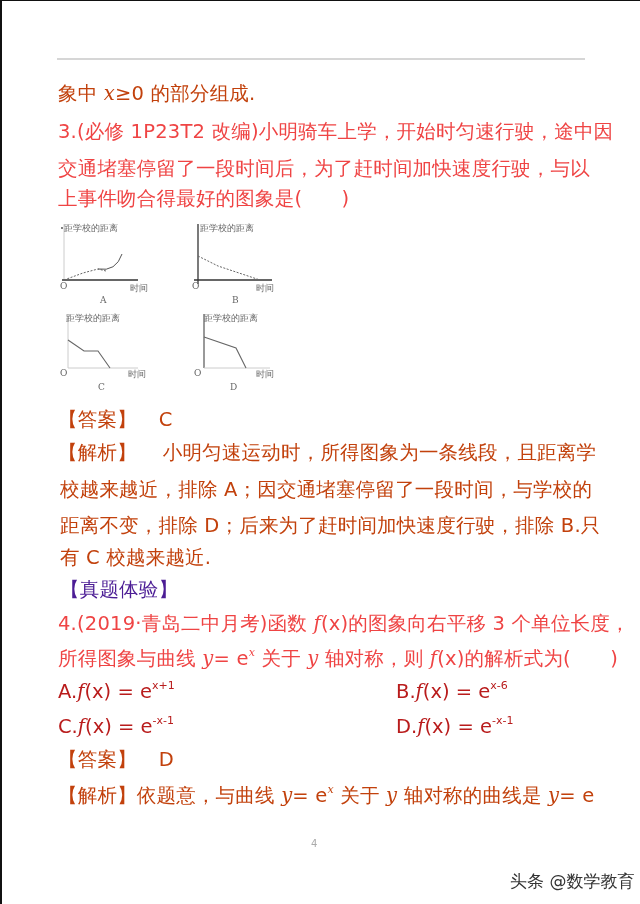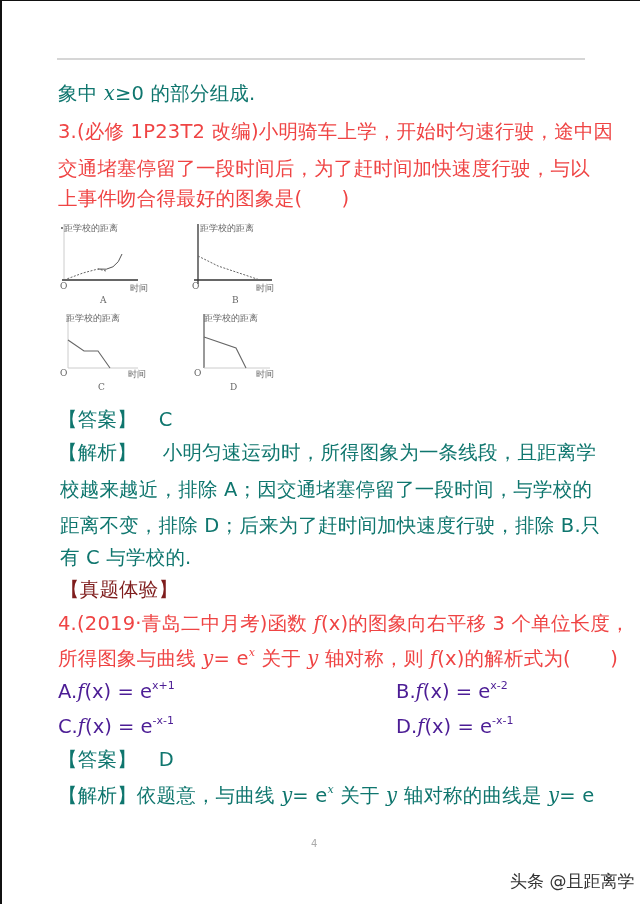--- a/index.html
+++ b/index.html
@@ -5,29 +5,29 @@
   html, body { margin: 0; padding: 0; }
   body {
     width: 640px; height: 904px; background: #ffffff; position: relative; overflow: hidden;
     font-family: "DejaVu Sans", "Liberation Sans", sans-serif;
     color: #222;
   }
   .frame-left { position: absolute; left: 0; top: 0; width: 2px; height: 904px; background: #111; }
   .frame-top { position: absolute; left: 0; top: 0; width: 640px; height: 1px; background: #111; }
   .header-rule { position: absolute; left: 57px; top: 58px; width: 528px; height: 2px; background: #d6d6d6; }
   .line { position: absolute; left: 58px; font-size: 19.5px; line-height: 24px; white-space: nowrap; letter-spacing: 0.2px; }
-  .red { color: #0f766e; }
-  .blue { color: #7f1d1d; }
+  .red { color: #c2410c; }
+  .blue { color: #4c1d95; }
   .black { color: #ef4444; }
   i { font-family: "DejaVu Serif", "Liberation Serif", serif; font-style: italic; }
   sup { font-size: 11px; vertical-align: 9px; line-height: 0; }
   .graph { position: absolute; }
   .graph svg { display: block; }
   .graph-label { position: absolute; font-family: "DejaVu Serif", serif; font-size: 9px; color: #666; }
-  .opt { position: absolute; font-size: 19.5px; line-height: 24px; white-space: nowrap; color: #4c1d95; }
+  .opt { position: absolute; font-size: 19.5px; line-height: 24px; white-space: nowrap; color: #b91c1c; }
   .page-num { position: absolute; left: 311px; top: 838px; font-size: 10px; color: #aaa; }
   .watermark { position: absolute; left: 510px; top: 870px; font-size: 17px; color: #333; text-shadow: 0 0 1px #fff, 1px 1px 0 #fff; }
 </style>
 </head>
 <body>
 
 <div class="frame-left"></div>
 <div class="frame-top"></div>
 <div class="header-rule"></div>
 
@@ -90,45 +90,45 @@
 </div>
 
 <div class="line red" style="top:408px; left:58px">
   <span>【答案】</span><span style="margin-left:22px">C</span>
 </div>
 <div class="line red" style="top:441px; left:58px">
   <span>【解析】</span><span style="margin-left:26px">小明匀速运动时，所得图象为一条线段，且距离学</span>
 </div>
 <div class="line red" style="top:478px; left:60px">校越来越近，排除 A；因交通堵塞停留了一段时间，与学校的</div>
 <div class="line red" style="top:514px; left:60px">距离不变，排除 D；后来为了赶时间加快速度行驶，排除 B.只</div>
-<div class="line red" style="top:546px; left:60px">有 C 与学校的.</div>
+<div class="line red" style="top:546px; left:60px">有 C 校越来越近.</div>
 
 <div class="line blue" style="top:578px; left:60px">【真题体验】</div>
 
 <div class="line black" style="top:612px; left:58px">
   <span>4.(2019·青岛二中月考)函数 </span><i>f</i><span>(x)的图象向右平移 3 个单位长度，</span>
 </div>
 <div class="line black" style="top:647px; left:58px">
   <span>所得图象与曲线 </span><i>y</i><span>= e</span><sup><i>x</i></sup><span> 关于 </span><i>y</i><span> 轴对称，则 </span><i>f</i><span>(x)的解析式为(　　)</span>
 </div>
 
 <div class="opt" style="top:680px; left:58px">
   <span>A.</span><i>f</i><span>(x) = e</span><sup>x+1</sup>
 </div>
 <div class="opt" style="top:680px; left:396px">
-  <span>B.</span><i>f</i><span>(x) = e</span><sup>x-2</sup>
+  <span>B.</span><i>f</i><span>(x) = e</span><sup>x-6</sup>
 </div>
 <div class="opt" style="top:715px; left:58px">
   <span>C.</span><i>f</i><span>(x) = e</span><sup>-x-1</sup>
 </div>
 <div class="opt" style="top:715px; left:396px">
   <span>D.</span><i>f</i><span>(x) = e</span><sup>-x-1</sup>
 </div>
 
 <div class="line red" style="top:748px; left:58px">
   <span>【答案】</span><span style="margin-left:22px">D</span>
 </div>
 <div class="line red" style="top:784px; left:58px">
   <span>【解析】</span><span style="">依题意，与曲线 </span><i>y</i><span>= e</span><sup><i>x</i></sup><span> 关于 </span><i>y</i><span> 轴对称的曲线是 </span><i>y</i><span>= e</span>
 </div>
 
 <div class="page-num">4</div>
-<div class="watermark">头条 @且距离学</div>
+<div class="watermark">头条 @数学教育</div>
 
 </body></html>

